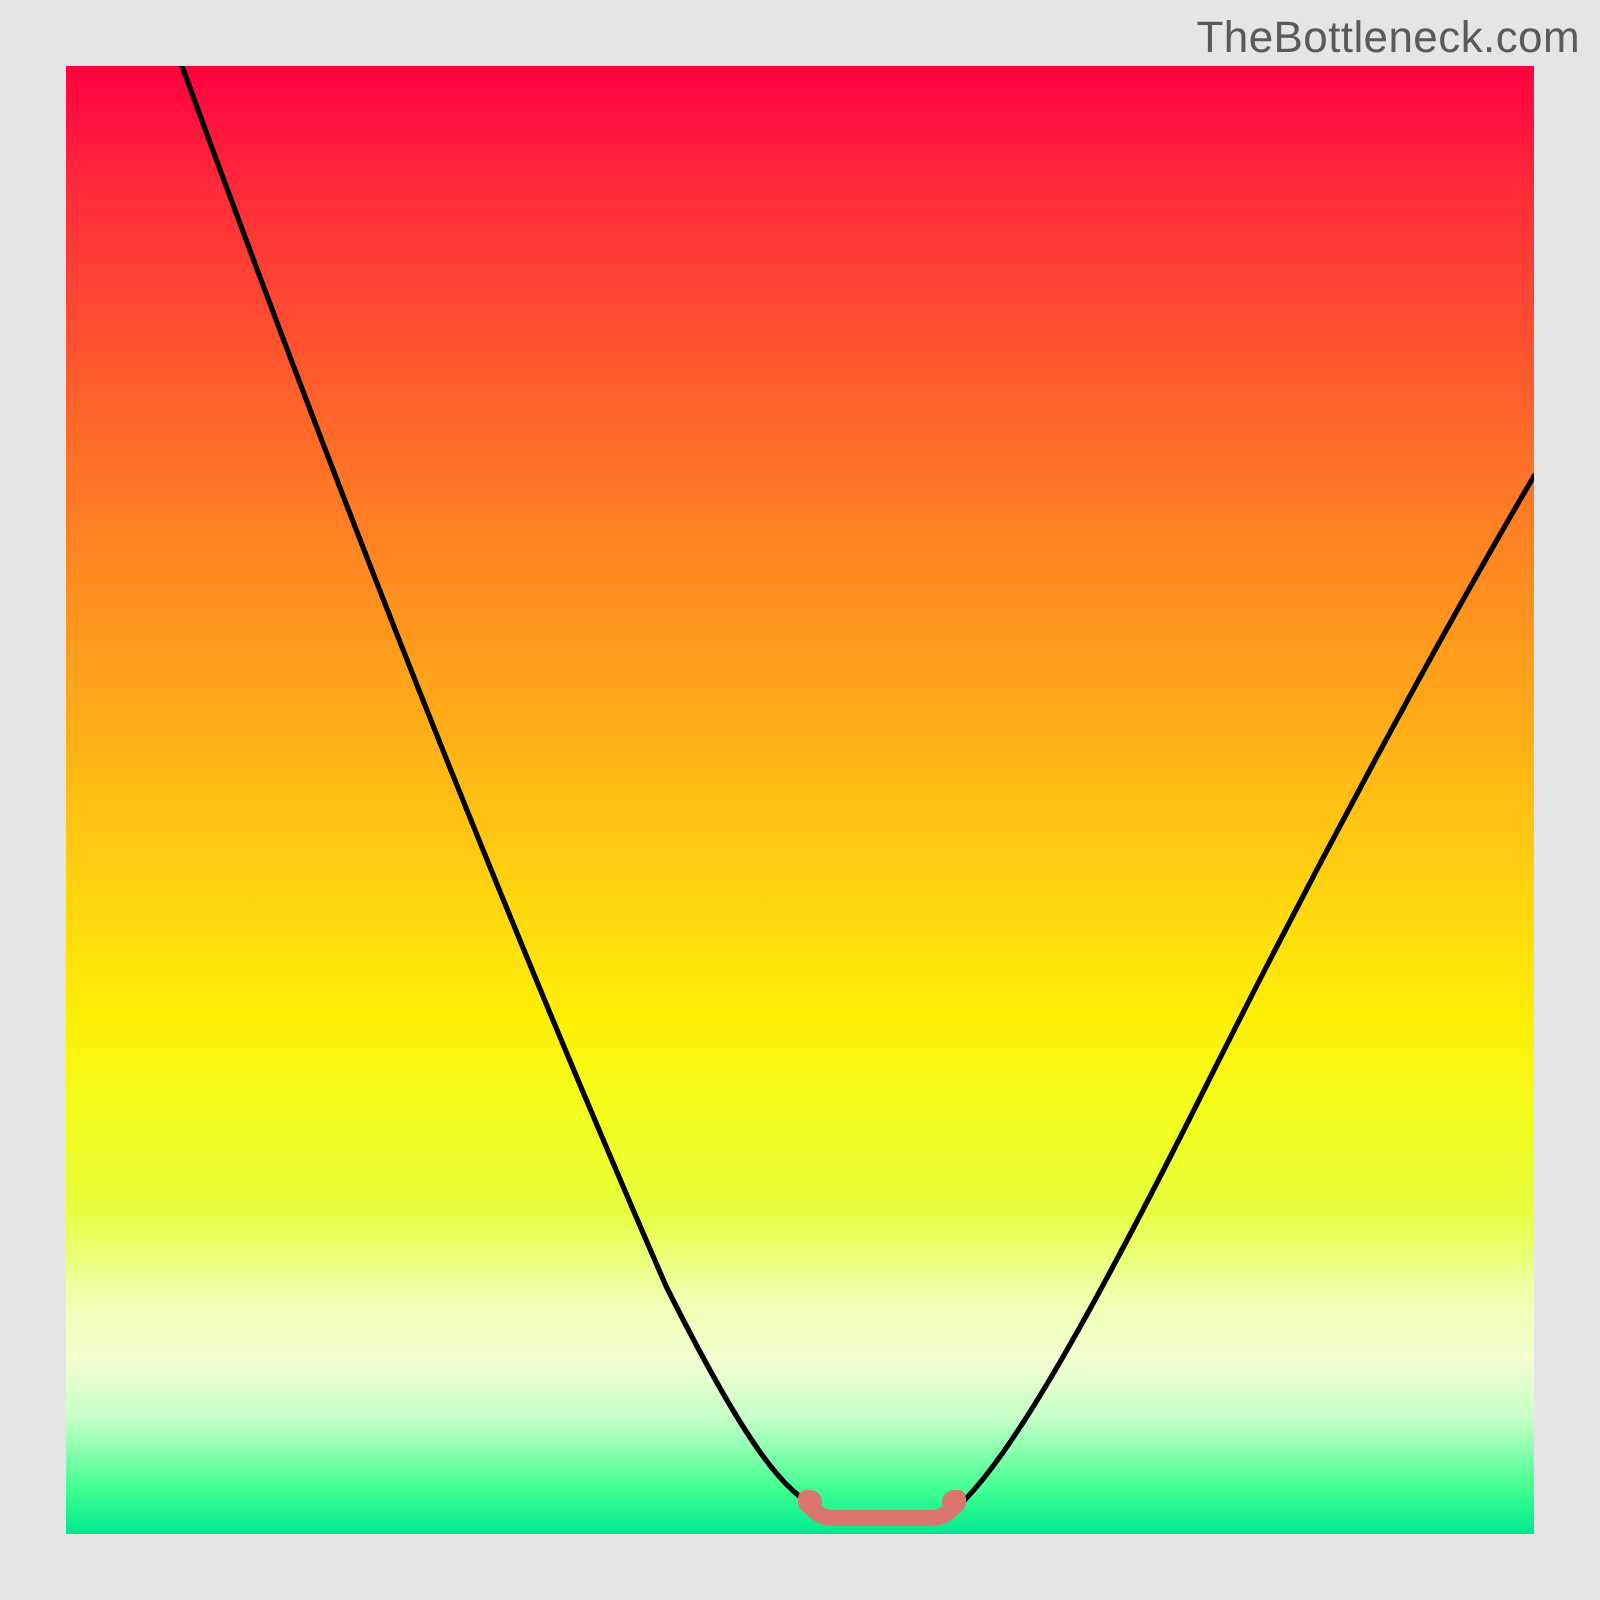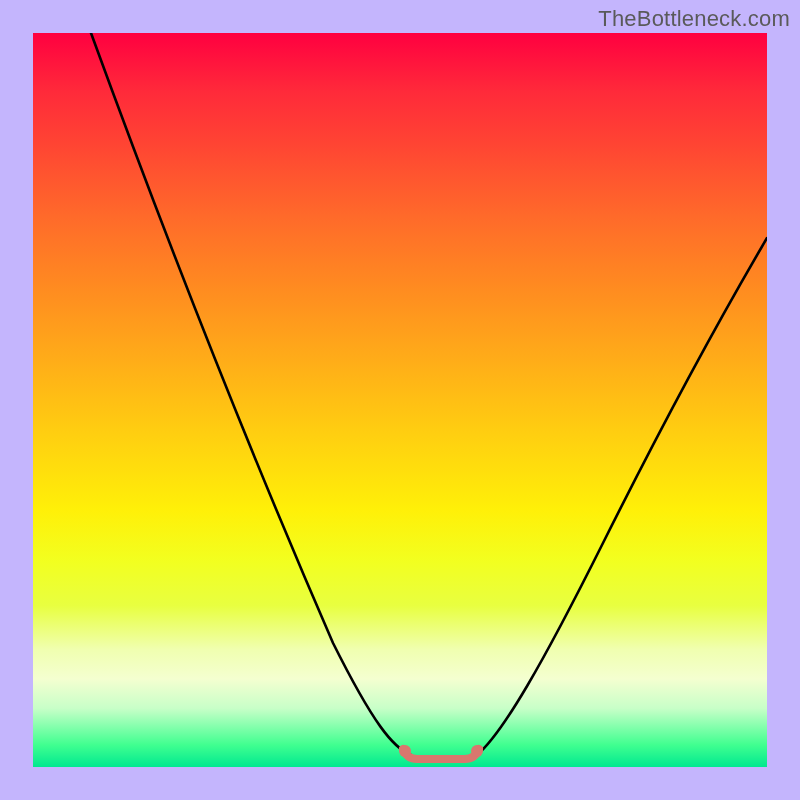--- a/index.html
+++ b/index.html
@@ -8,21 +8,21 @@
     width: 800px;
     height: 800px;
     overflow: hidden;
     background: #000;
     font-family: Arial, Helvetica, sans-serif;
   }
   .frame {
     position: relative;
     width: 800px;
     height: 800px;
-    background: #c4b5fd;
+    background: #e5e5e5;
   }
   .plot-area {
     position: absolute;
     left: 33px;
     top: 33px;
     width: 734px;
     height: 734px;
     
     background: linear-gradient(to bottom,
       #ff0040 0%,

